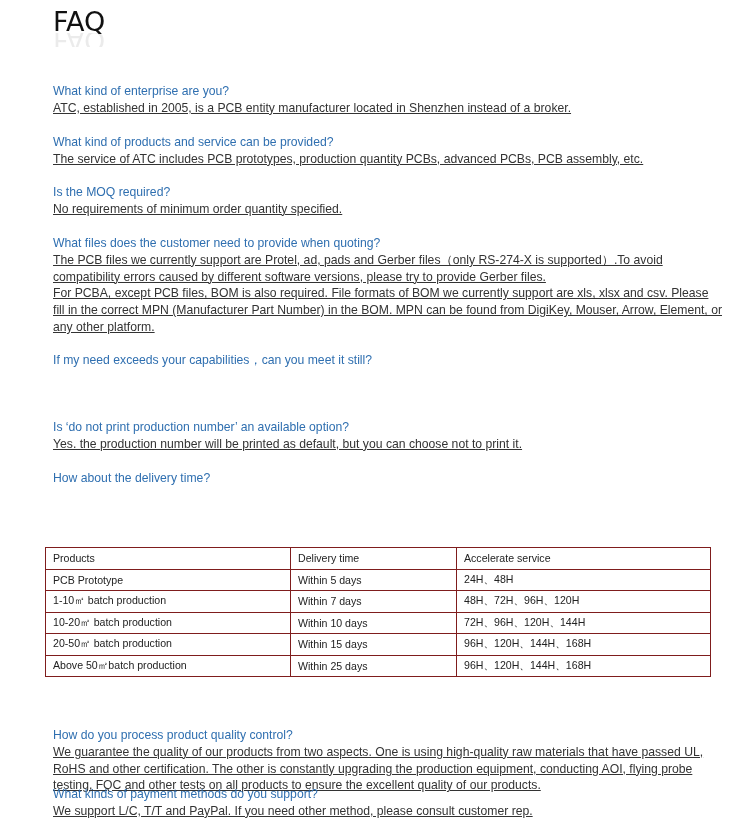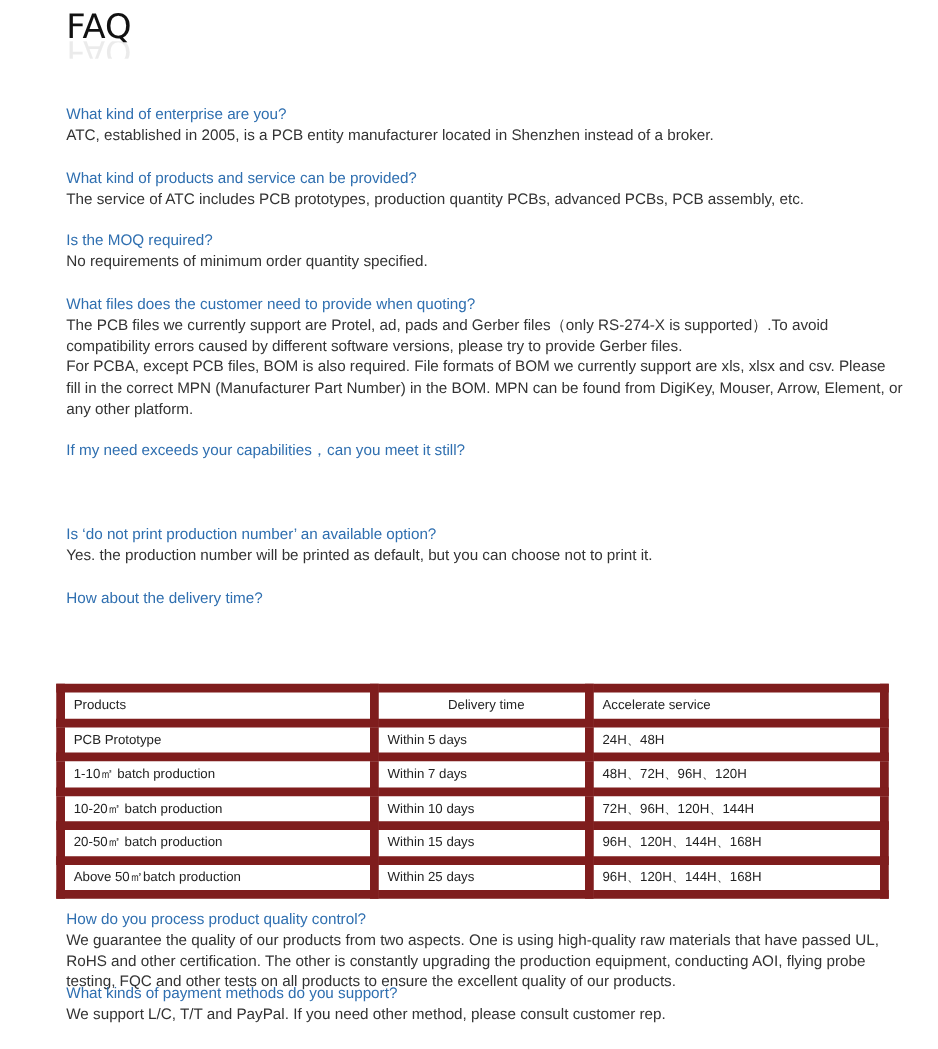--- a/index.html
+++ b/index.html
@@ -5,26 +5,26 @@
   html, body { margin: 0; padding: 0; background: #ffffff; }
   body { width: 750px; height: 839px; position: relative; overflow: hidden;
          font-family: "Liberation Sans", "DejaVu Sans", sans-serif; }
   .title { position: absolute; left: 53px; top: 6px; font-size: 27px; color: #111;
            letter-spacing: 0px; font-family: "DejaVu Sans", sans-serif; }
   .title-reflect { position: absolute; left: 53px; top: 33px; font-size: 27px; color: #111;
            transform: scaleY(-1); opacity: 0.08; font-family: "DejaVu Sans", sans-serif;
            height: 14px; overflow: hidden; line-height: 14px; }
   .faq { position: absolute; left: 53px; width: 670px; font-size: 12.2px; line-height: 16.8px; }
   .q { color: #2f6fb0; }
-  .a { color: #333; }
+  .a { color: #333; text-decoration: underline; }
   table.delivery { position: absolute; left: 45px; top: 547px; width: 666px;
            border-collapse: collapse; font-size: 10.6px; color: #222; }
-  table.delivery td { border: 7px solid #7f1d1d; height: 20.5px; padding: 0 0 0 7px; vertical-align: middle; }
+  table.delivery td { border: 1px solid #7f1d1d; height: 20.5px; padding: 0 0 0 7px; vertical-align: middle; }
   table.delivery td.c1 { width: 237px; }
-  table.delivery td.c2 { width: 158px; text-align: center; }
+  table.delivery td.c2 { width: 158px; }
 </style>
 </head>
 <body>
 
 <div class="title">FAQ</div>
 <div class="title-reflect">FAQ</div>
 
 <div class="faq" style="top:83px">
   <div class="q">What kind of enterprise are you?</div>
   <div class="a">ATC, established in 2005, is a PCB entity manufacturer located in Shenzhen instead of a broker.</div>

